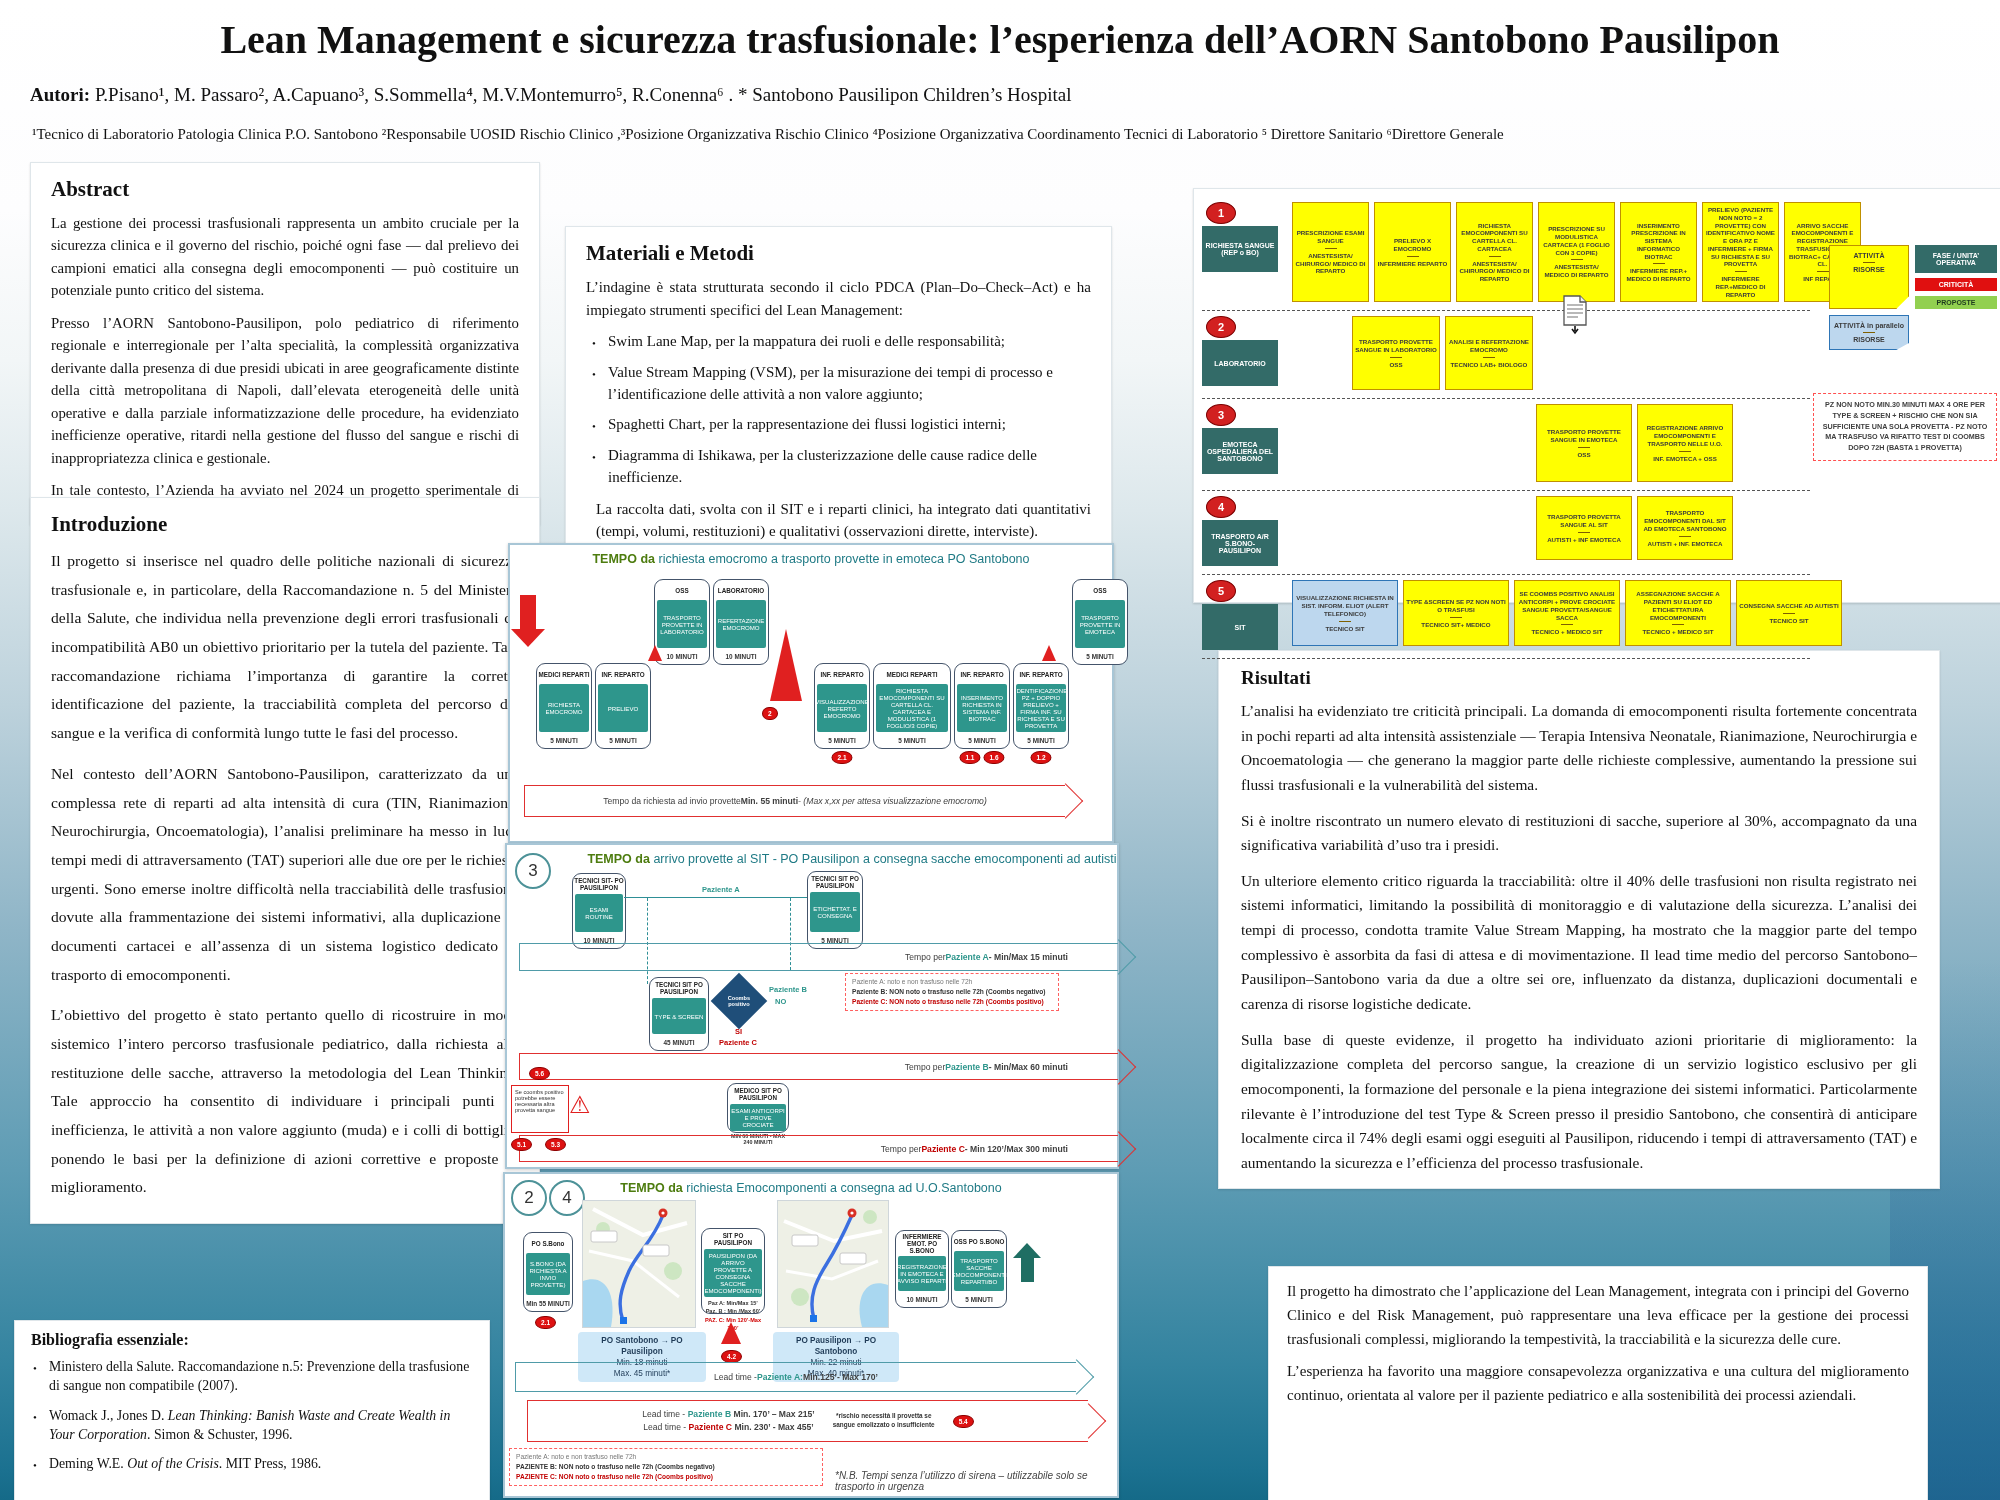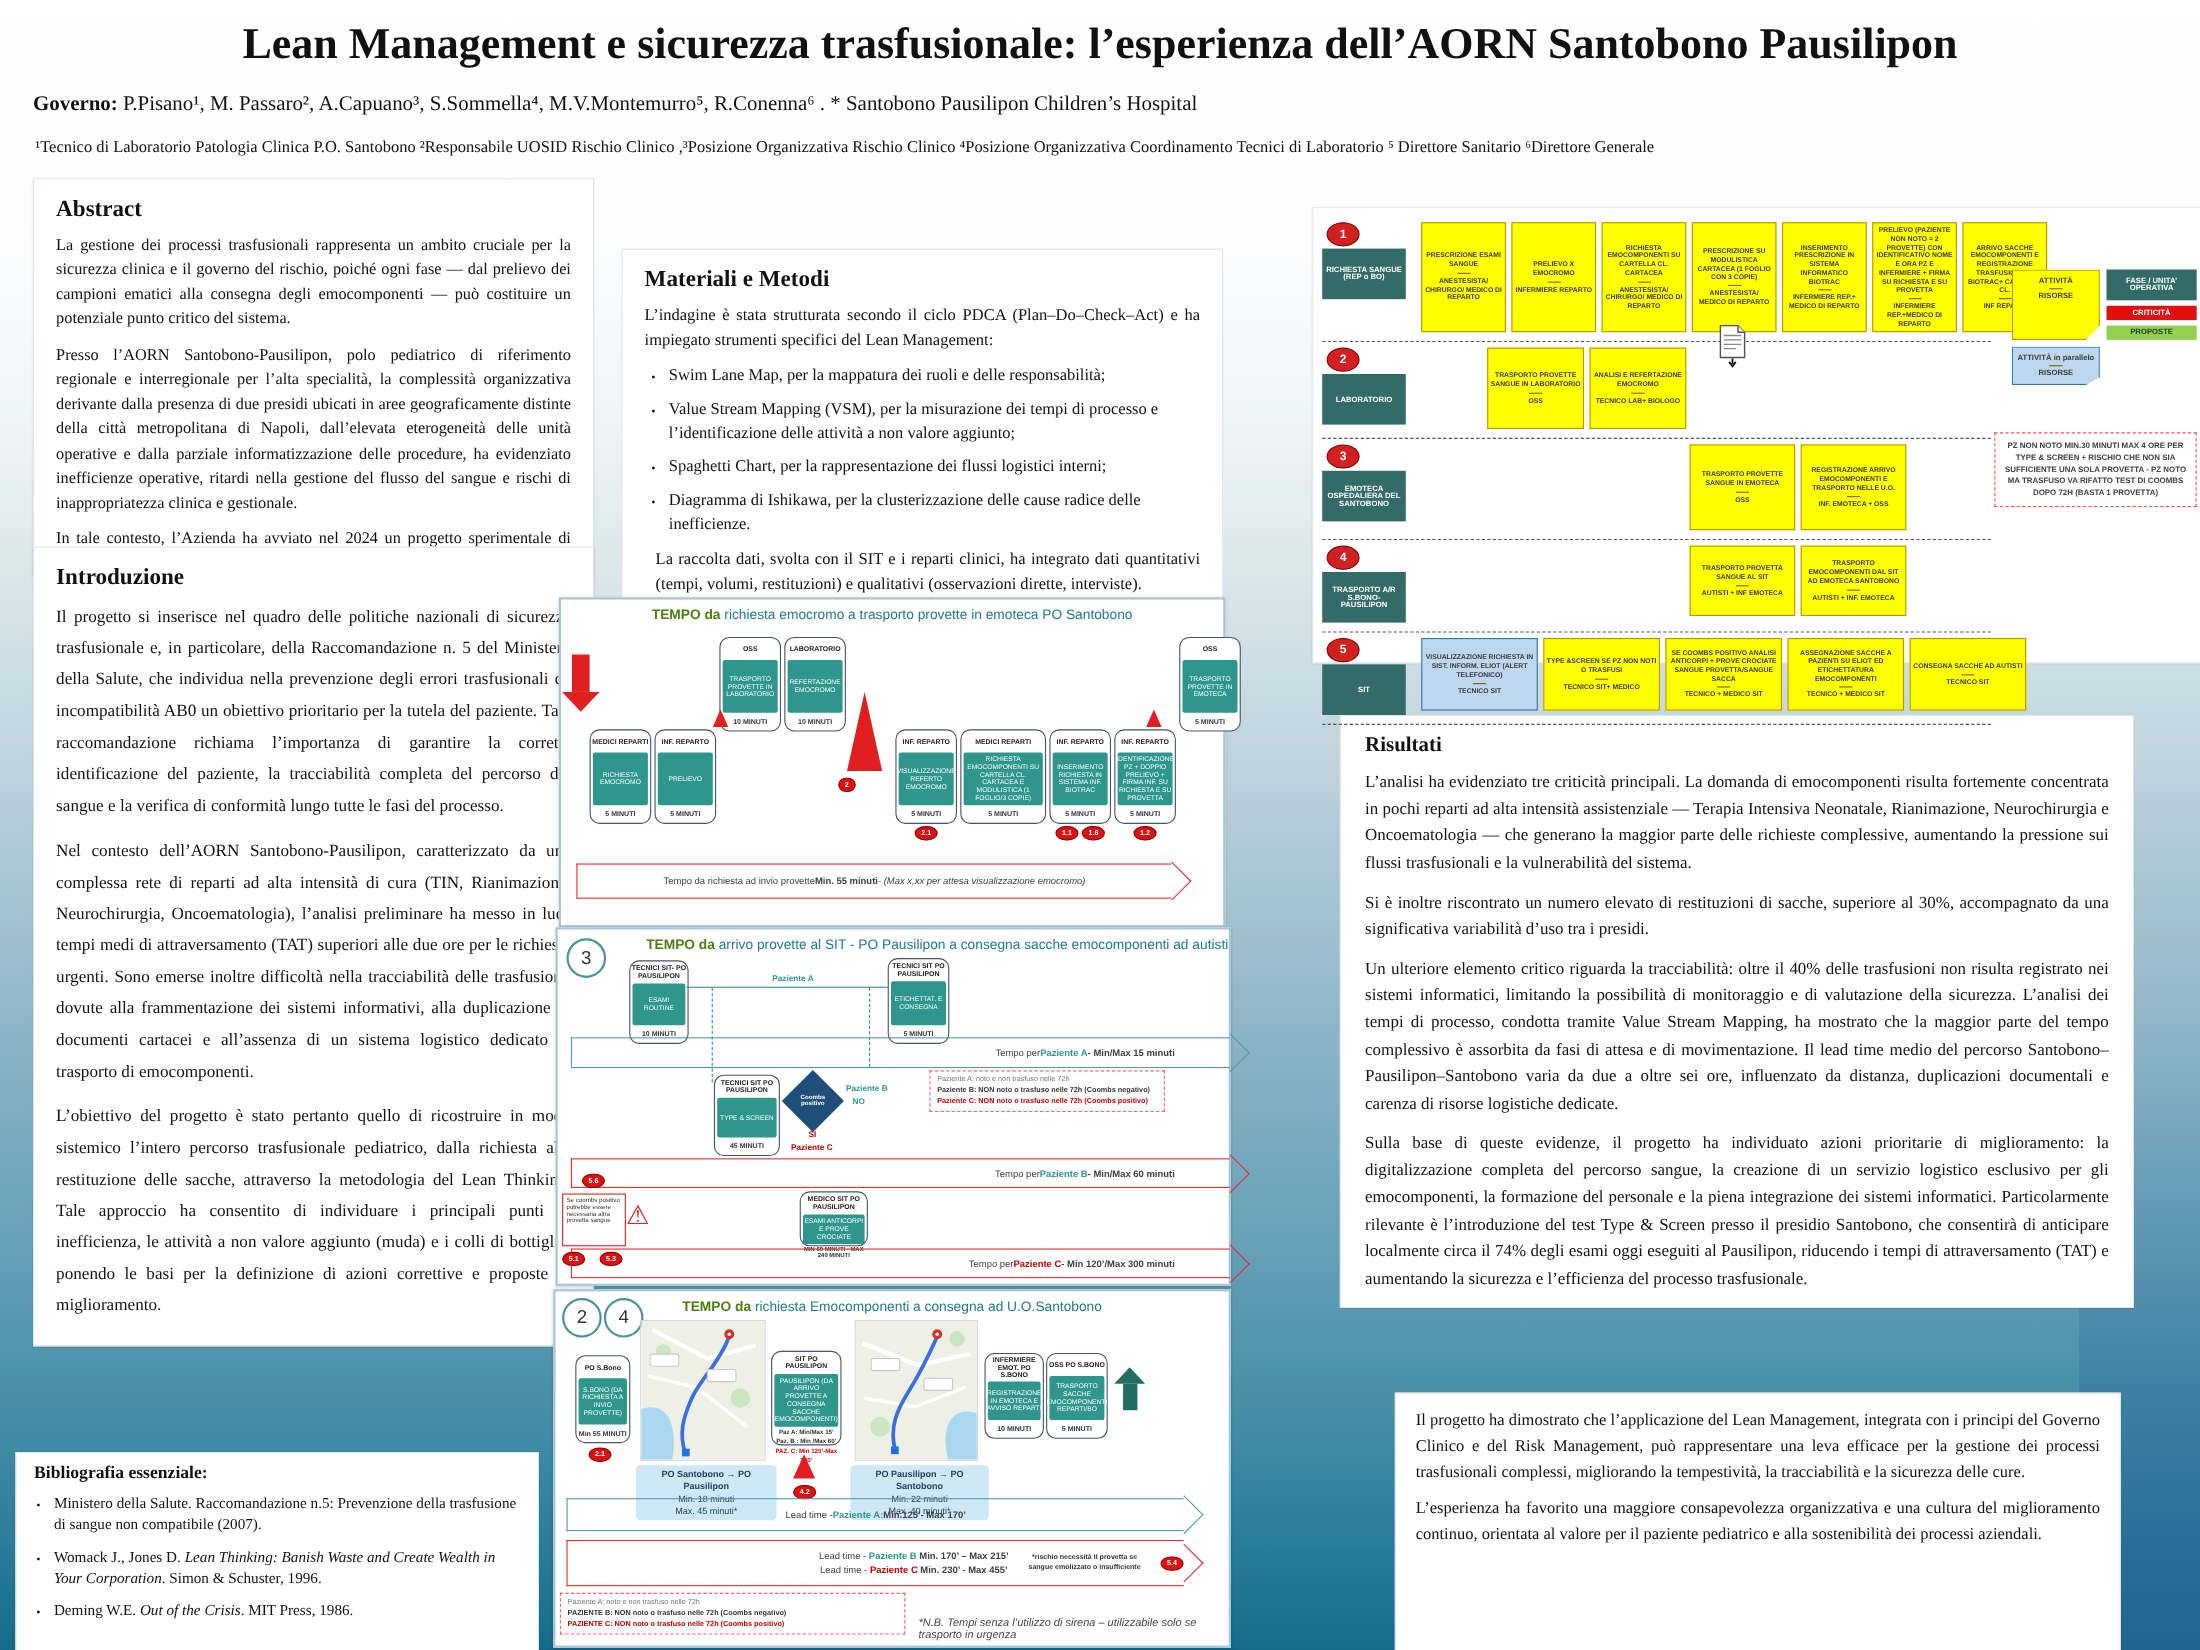--- a/index.html
+++ b/index.html
@@ -118,21 +118,21 @@
   .docicon{position:absolute;left:368px;top:106px;}
 </style>
 </head>
 <body>
 
 <div class="poster">
   <div class="shade-right"></div>
 
   <div class="title">Lean Management e sicurezza trasfusionale: l’esperienza dell’AORN Santobono Pausilipon</div>
   <div class="authors">
-    <b>Governo:</b><span> P.Pisano¹, M. Passaro², A.Capuano³, S.Sommella⁴, M.V.Montemurro⁵, R.Conenna⁶ . * Santobono Pausilipon Children’s Hospital</span>
+    <b>Autori:</b><span> P.Pisano¹, M. Passaro², A.Capuano³, S.Sommella⁴, M.V.Montemurro⁵, R.Conenna⁶ . * Santobono Pausilipon Children’s Hospital</span>
   </div>
   <div class="affil">¹Tecnico di Laboratorio Patologia Clinica P.O. Santobono ²Responsabile UOSID Rischio Clinico ,³Posizione Organizzativa Rischio Clinico ⁴Posizione Organizzativa Coordinamento Tecnici di Laboratorio ⁵ Direttore Sanitario ⁶Direttore Generale</div>
 
   <div class="card" style="left:30px;top:162px;width:468px;height:333px;">
     <div class="h1">Abstract</div>
     <div>
 
     <p class="para">La gestione dei processi trasfusionali rappresenta un ambito cruciale per la sicurezza clinica e il governo del rischio, poiché ogni fase — dal prelievo dei campioni ematici alla consegna degli emocomponenti — può costituire un potenziale punto critico del sistema.</p>
         <p class="para">Presso l’AORN Santobono-Pausilipon, polo pediatrico di riferimento regionale e interregionale per l’alta specialità, la complessità organizzativa derivante dalla presenza di due presidi ubicati in aree geograficamente distinte della città metropolitana di Napoli, dall’elevata eterogeneità delle unità operative e dalla parziale informatizzazione delle procedure, ha evidenziato inefficienze operative, ritardi nella gestione del flusso del sangue e rischi di inappropriatezza clinica e gestionale.</p>
         <p class="para">In tale contesto, l’Azienda ha avviato nel 2024 un progetto sperimentale di applicazione del Lean Management al percorso trasfusionale pediatrico, con l’obiettivo di incrementare la qualità, l’efficienza e la sicurezza delle cure.</p>
@@ -616,21 +616,21 @@
       <div class="role">OSS PO S.BONO</div>
         <div class="act">TRASPORTO SACCHE EMOCOMPONENTI REPARTI/BO</div>
         <div class="time">5 MINUTI</div>
     </div>
     <div class="uparrow" style="left:516px;top:84px;"></div>
     <div class="oarrow teal" style="left:10px;top:188px;width:560px;height:28px;justify-content:center;">
       <span>Lead time - </span>
         <span class="tname">Paziente A:</span>
         <span class="btxt"> Min.125’- Max 170’</span>
     </div>
-    <div class="oarrow" style="left:10px;top:226px;width:560px;height:40px;justify-content:flex-end;gap:14px;">
+    <div class="oarrow" style="left:22px;top:226px;width:560px;height:40px;justify-content:center;gap:14px;">
       <span style="text-align:center;line-height:1.5;">
         <span>Lead time - </span><span class="tname">Paziente B</span><span class="btxt"> Min. 170’ – Max 215’</span><br>
         <span>Lead time - </span><span class="rname">Paziente C</span><span class="btxt"> Min. 230’ - Max 455’</span>
       </span>
       <span class="starnote">*rischio necessità II provetta se sangue emolizzato o insufficiente</span>
       <span class="rb">5.4</span>
     </div>
     <div class="dashleg" style="left:4px;top:274px;width:300px;">
 
     <div>Paziente A: noto e non trasfuso nelle 72h</div>

